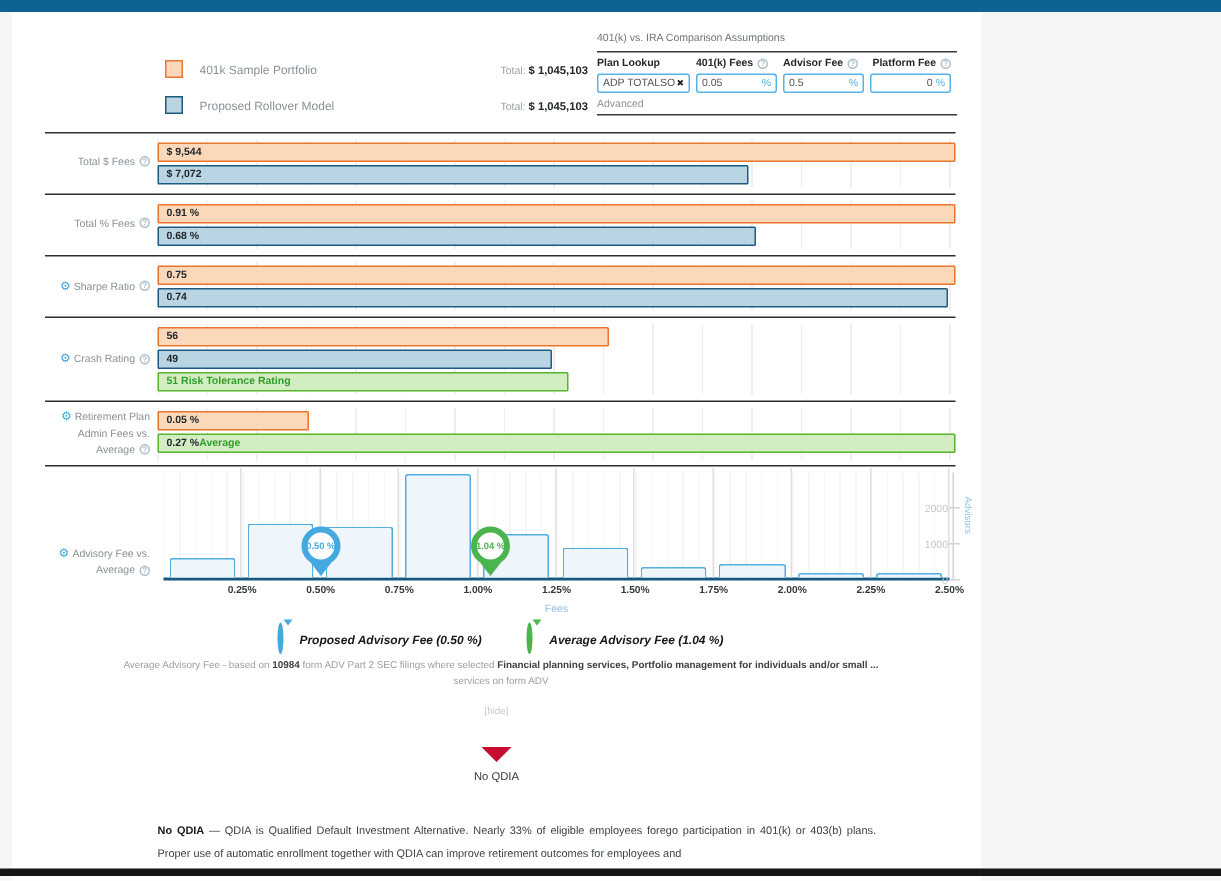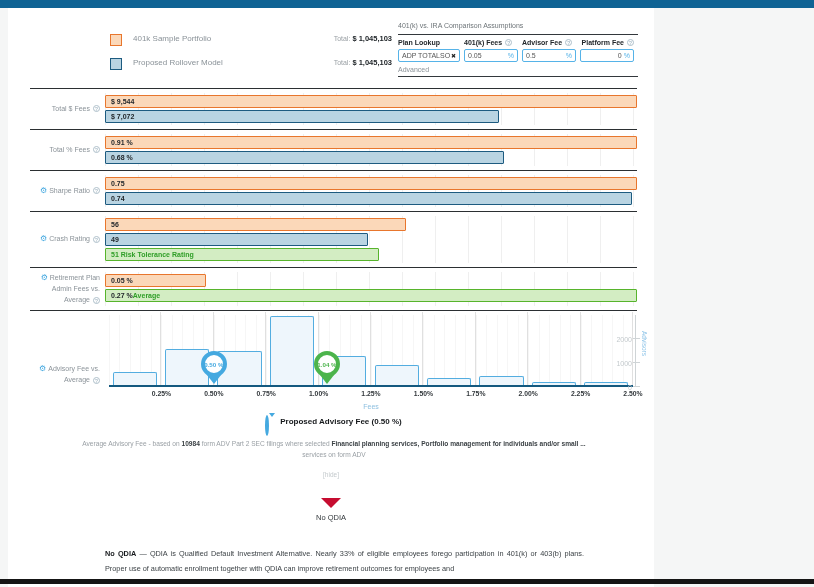--- a/index.html
+++ b/index.html
@@ -9,21 +9,21 @@
     font-family:"Liberation Sans", sans-serif;
     position:relative;
     overflow:hidden;
   }
   .topbar { position:absolute; left:0; top:0; width:814px; height:8px; background:#0f6394; z-index:6; }
   .bottombar { position:absolute; left:0; top:579px; width:814px; height:5px; background:#151515; z-index:6; }
   .panel { position:absolute; left:8px; top:8px; width:646px; height:579px; background:#ffffff; }
 
   
   .legend { position:absolute; left:102px; top:26px; width:282px; }
-  .lg-row { display:flex; height:24px; }
+  .lg-row { display:flex; align-items:center; height:24px; }
   .lg-swatch { width:12px; height:12px; border:1.5px solid; margin-right:11px; flex:none; }
   .lg-label { font-size:8px; color:#8a9298; flex:1; }
   .lg-total { font-size:7px; color:#9aa0a5; white-space:nowrap; }
   .lg-total b { color:#22272b; font-size:7.5px; margin-left:2px; }
 
   
   .assumptions { position:absolute; left:390px; top:14px; width:240px; }
   .as-title { font-size:7px; color:#6d7478; margin-bottom:5px; }
   .as-line { border-top:1.5px solid #33383c; }
   .as-fields { display:flex; gap:4px; margin-top:4px; }
@@ -65,21 +65,21 @@
   .yaxis { position:absolute; left:605px; top:4px; height:72px; width:2px; border-left:1px solid #cfd4d6; }
   .ytick { position:absolute; left:-32px; width:28px; text-align:right; transform:translateY(4px); font-size:7px; color:#c3c9cc; }
   .ystub { position:absolute; left:-3px; width:7px; height:1px; background:#cfd4d6; }
   .y-title { position:absolute; left:611px; top:20px; font-size:6.5px; color:#8ec4e8; writing-mode:vertical-rl; }
   .pin { position:absolute; bottom:1px; width:34px; text-align:center; z-index:3; }
   .pin-circle { width:26px; height:26px; border:4.5px solid; background:#fff; border-radius:50%; display:flex; align-items:center; justify-content:center; margin:0 auto; }
   .pin-text { font-size:6.2px; font-weight:bold; white-space:nowrap; }
   .pin-tail { width:0; height:0; border-left:7px solid transparent; border-right:7px solid transparent; border-top:9px solid; margin:-2px auto 0; }
   .fees-label { position:absolute; left:79px; top:92px; width:524px; text-align:center; font-size:7px; color:#8fc0e0; }
   .chart-legend { position:absolute; left:0; top:106px; width:607px; display:flex; justify-content:center; gap:30px; align-items:center; }
-  .cl-item { display:flex; align-items:flex-start; gap:5px; }
+  .cl-item { display:flex; align-items:center; gap:5px;font-style:italic; }
   .cl-circle { width:9px; height:9px; border:2.5px solid; background:#fff; border-radius:50%; margin:0 auto; }
   .cl-tail { width:0; height:0; border-left:3.5px solid transparent; border-right:3.5px solid transparent; border-top:4.5px solid; margin:-1px auto 0; }
   .cl-label { font-size:8px; color:#16191c; font-weight:bold; }
   .footnote { position:absolute; left:44px; top:127px; width:520px; text-align:center; font-size:6.6px; color:#9aa0a5; line-height:1.7; }
   .footnote b { color:#3c4246; }
 
   
   .redflags { position:absolute; left:0; top:460px; width:646px; text-align:center; }
   .rf-title { font-size:8.5px; font-weight:bold; color:#16191c; }
   .rf-hide { font-size:6.5px; color:#c3c9cc; margin-top:3px; cursor:pointer; }
@@ -274,20 +274,24 @@
         <div class="ytick" style="bottom: 48px;">2000</div>
         <div class="ystub" style="bottom: 48px;"></div>
       </div>
     <div class="y-title">Advisors</div>
     <div class="fees-label">Fees</div>
     <div class="chart-legend" id="chart-legend">
         <div class="cl-item">
           <span><span class="cl-circle" style="border-color: rgb(69, 169, 224);"></span><span class="cl-tail" style="border-top-color: rgb(69, 169, 224);"></span></span>
           <b class="cl-label">Proposed Advisory Fee (0.50 %)</b>
         </div>
+        <div class="cl-item">
+          <span><span class="cl-circle" style="border-color: rgb(76, 180, 76);"></span><span class="cl-tail" style="border-top-color: rgb(76, 180, 76);"></span></span>
+          <b class="cl-label">Average Advisory Fee (1.04 %)</b>
+        </div>
       </div>
     <div class="footnote" id="footnote"><span>Average Advisory Fee - based on </span><b>10984</b><span> form ADV Part 2 SEC filings where selected </span><b>Financial planning services, Portfolio management for individuals and/or small ...</b><span> services on form ADV</span></div>
   </div>
 
   <div class="redflags">
     <div class="rf-hide">[hide]</div>
     <div class="rf-triangle"></div>
     <div class="rf-flag">No QDIA</div>
     <div class="rf-desc" id="rf-desc"><b>No QDIA</b><span> — QDIA is Qualified Default Investment Alternative. Nearly 33% of eligible employees forego participation in 401(k) or 403(b) plans. Proper use of automatic enrollment together with QDIA can improve retirement outcomes for employees and</span></div>
   </div>

